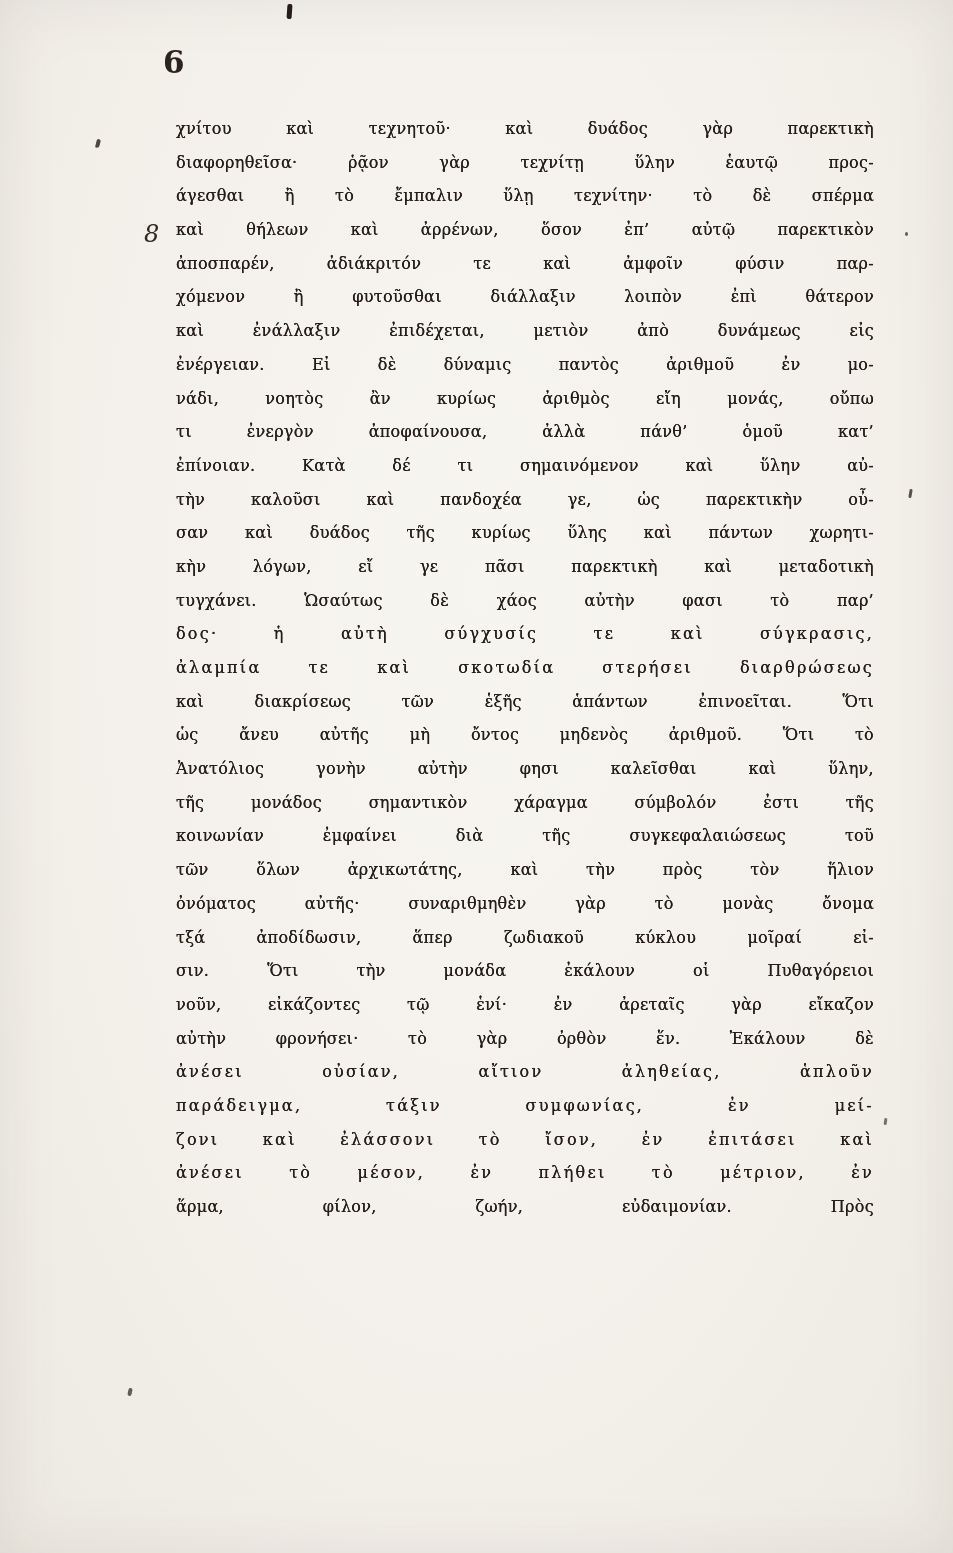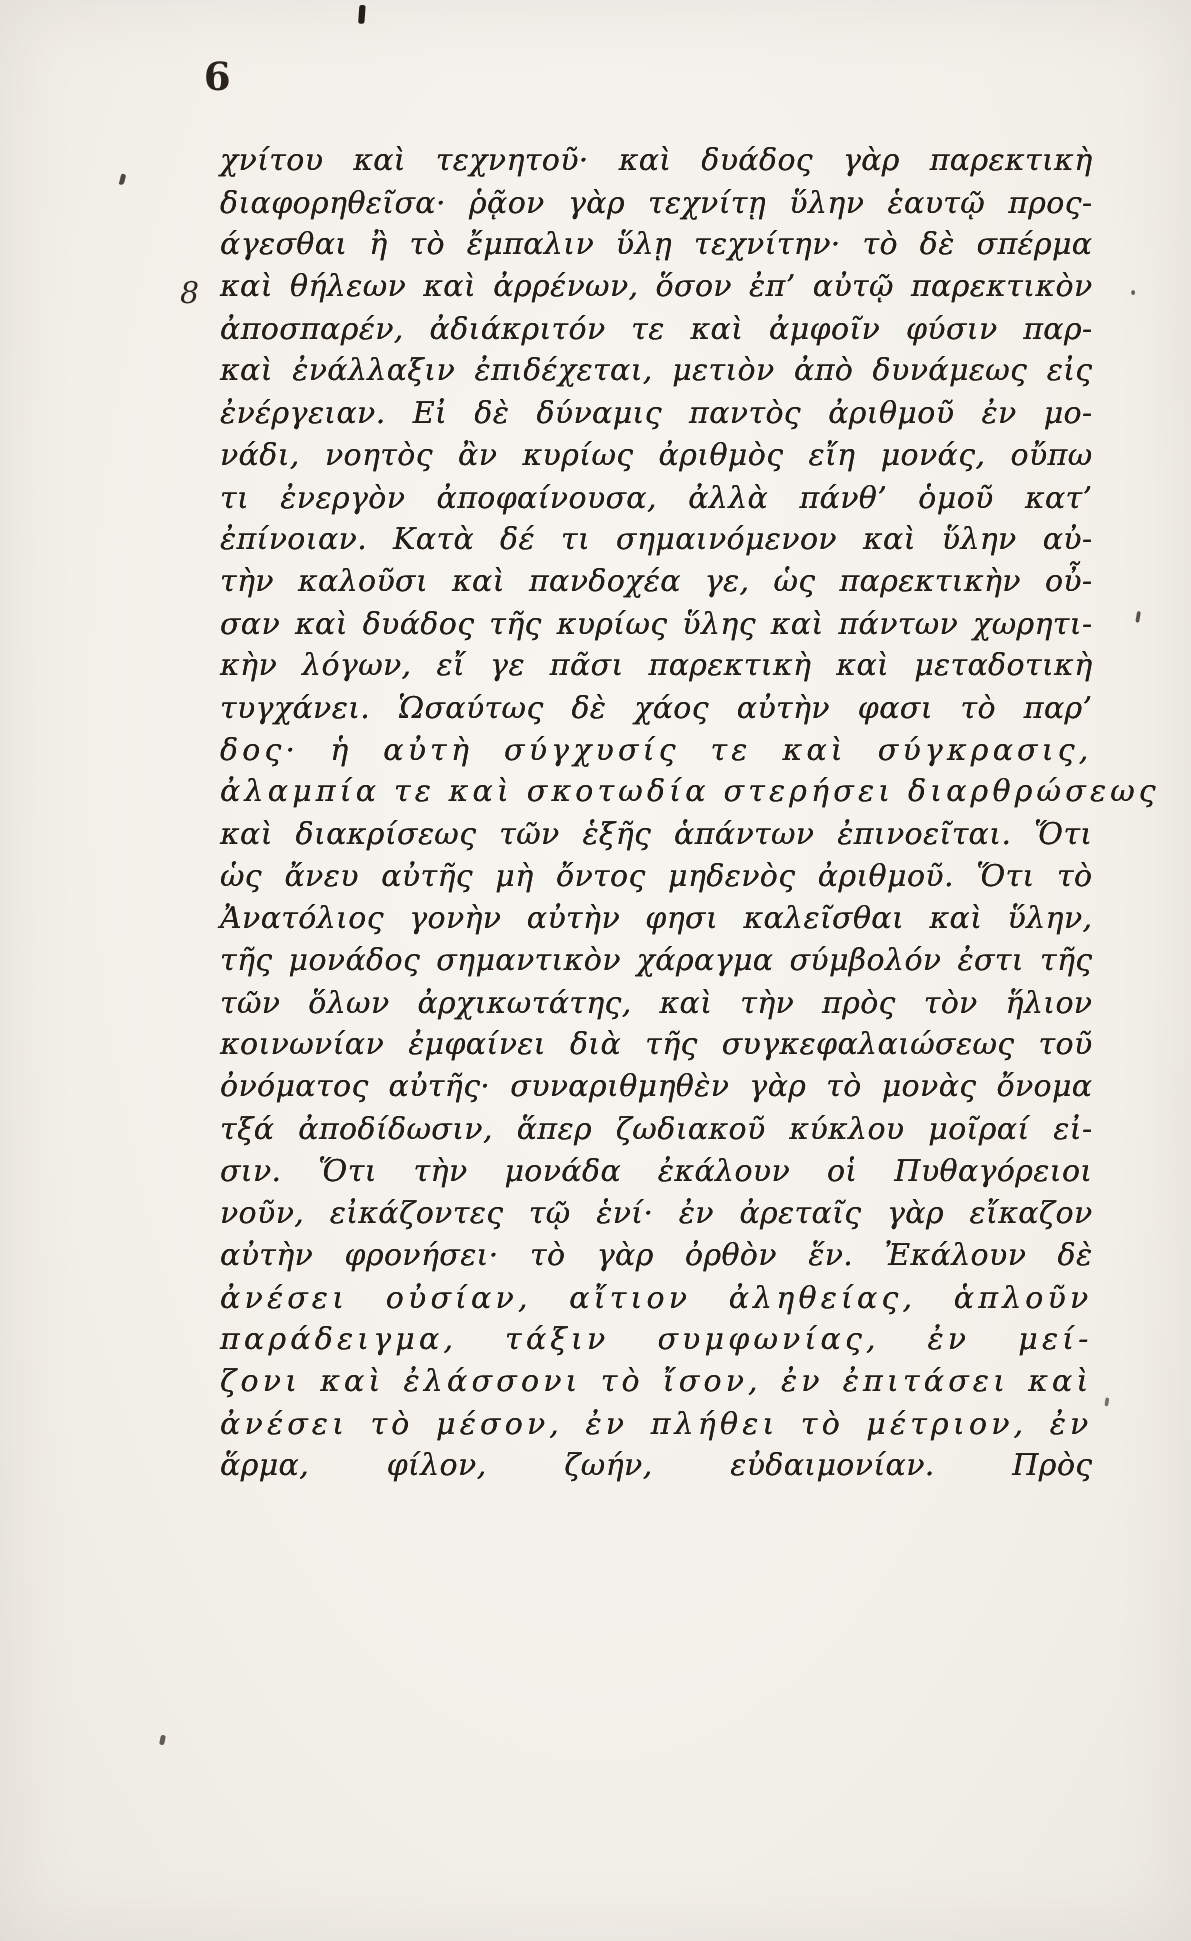--- a/index.html
+++ b/index.html
@@ -35,24 +35,23 @@
     font-style: italic;
     color: #2e2820;
   }
   .text-block {
     position: absolute;
     left: 176px;
     top: 112px;
     width: 698px;
   }
   .line {
-    font-size: 24px;
+    font-size: 16px;
     line-height: 33.7px;
     height: 33.7px;
-    font-style: italic;
     letter-spacing: 0.3px;
     text-align: justify;
     text-align-last: justify;
     white-space: nowrap;
     text-shadow: 0 0 0.45px currentColor;
     color: #241e17;
   }
   .line.spaced {
     letter-spacing: 0.14em;
   }
@@ -75,37 +74,38 @@
   <div class="page-number">6</div>
 
   <div class="margin-mark">8</div>
 
   <div class="text-block">
       <div class="line">χνίτου καὶ τεχνητοῦ· καὶ δυάδος γὰρ παρεκτικὴ</div>
       <div class="line">διαφορηθεῖσα· ῥᾷον γὰρ τεχνίτῃ ὕλην ἑαυτῷ προς-</div>
       <div class="line">άγεσθαι ἢ τὸ ἔμπαλιν ὕλῃ τεχνίτην· τὸ δὲ σπέρμα</div>
       <div class="line">καὶ θήλεων καὶ ἀρρένων, ὅσον ἐπ’ αὐτῷ παρεκτικὸν</div>
       <div class="line">ἀποσπαρέν, ἀδιάκριτόν τε καὶ ἀμφοῖν φύσιν παρ-</div>
+      <div class="line">χόμενον ἢ φυτοῦσθαι διάλλαξιν λοιπὸν ἐπὶ θάτερον</div>
       <div class="line">καὶ ἐνάλλαξιν ἐπιδέχεται, μετιὸν ἀπὸ δυνάμεως εἰς</div>
       <div class="line">ἐνέργειαν. Εἰ δὲ δύναμις παντὸς ἀριθμοῦ ἐν μο-</div>
       <div class="line">νάδι, νοητὸς ἂν κυρίως ἀριθμὸς εἴη μονάς, οὔπω</div>
       <div class="line">τι ἐνεργὸν ἀποφαίνουσα, ἀλλὰ πάνθ’ ὁμοῦ κατ’</div>
       <div class="line">ἐπίνοιαν. Κατὰ δέ τι σημαινόμενον καὶ ὕλην αὐ-</div>
       <div class="line">τὴν καλοῦσι καὶ πανδοχέα γε, ὡς παρεκτικὴν οὖ-</div>
       <div class="line">σαν καὶ δυάδος τῆς κυρίως ὕλης καὶ πάντων χωρητι-</div>
       <div class="line">κὴν λόγων, εἴ γε πᾶσι παρεκτικὴ καὶ μεταδοτικὴ</div>
       <div class="line">τυγχάνει. Ὡσαύτως δὲ χάος αὐτὴν φασι τὸ παρ’</div>
       <div class="line spaced">δος· ἡ αὐτὴ σύγχυσίς τε καὶ σύγκρασις,</div>
       <div class="line spaced">ἀλαμπία τε καὶ σκοτωδία στερήσει διαρθρώσεως</div>
       <div class="line">καὶ διακρίσεως τῶν ἑξῆς ἁπάντων ἐπινοεῖται. Ὅτι</div>
       <div class="line">ὡς ἄνευ αὐτῆς μὴ ὄντος μηδενὸς ἀριθμοῦ. Ὅτι τὸ</div>
       <div class="line">Ἀνατόλιος γονὴν αὐτὴν φησι καλεῖσθαι καὶ ὕλην,</div>
       <div class="line">τῆς μονάδος σημαντικὸν χάραγμα σύμβολόν ἐστι τῆς</div>
+      <div class="line">κοινωνίαν ἐμφαίνει διὰ τῆς συγκεφαλαιώσεως τοῦ</div>
       <div class="line">τῶν ὅλων ἀρχικωτάτης, καὶ τὴν πρὸς τὸν ἥλιον</div>
-      <div class="line">κοινωνίαν ἐμφαίνει διὰ τῆς συγκεφαλαιώσεως τοῦ</div>
       <div class="line">ὀνόματος αὐτῆς· συναριθμηθὲν γὰρ τὸ μονὰς ὄνομα</div>
       <div class="line">τξά ἀποδίδωσιν, ἅπερ ζωδιακοῦ κύκλου μοῖραί εἰ-</div>
       <div class="line">σιν. Ὅτι τὴν μονάδα ἐκάλουν οἱ Πυθαγόρειοι</div>
       <div class="line">νοῦν, εἰκάζοντες τῷ ἑνί· ἐν ἀρεταῖς γὰρ εἴκαζον</div>
       <div class="line">αὐτὴν φρονήσει· τὸ γὰρ ὀρθὸν ἕν. Ἐκάλουν δὲ</div>
       <div class="line spaced">ἀνέσει οὐσίαν, αἴτιον ἀληθείας, ἁπλοῦν</div>
       <div class="line spaced">παράδειγμα, τάξιν συμφωνίας, ἐν μεί-</div>
       <div class="line spaced">ζονι καὶ ἐλάσσονι τὸ ἴσον, ἐν ἐπιτάσει καὶ</div>
       <div class="line spaced">ἀνέσει τὸ μέσον, ἐν πλήθει τὸ μέτριον, ἐν</div>
       <div class="line">ἅρμα, φίλον, ζωήν, εὐδαιμονίαν. Πρὸς</div>

